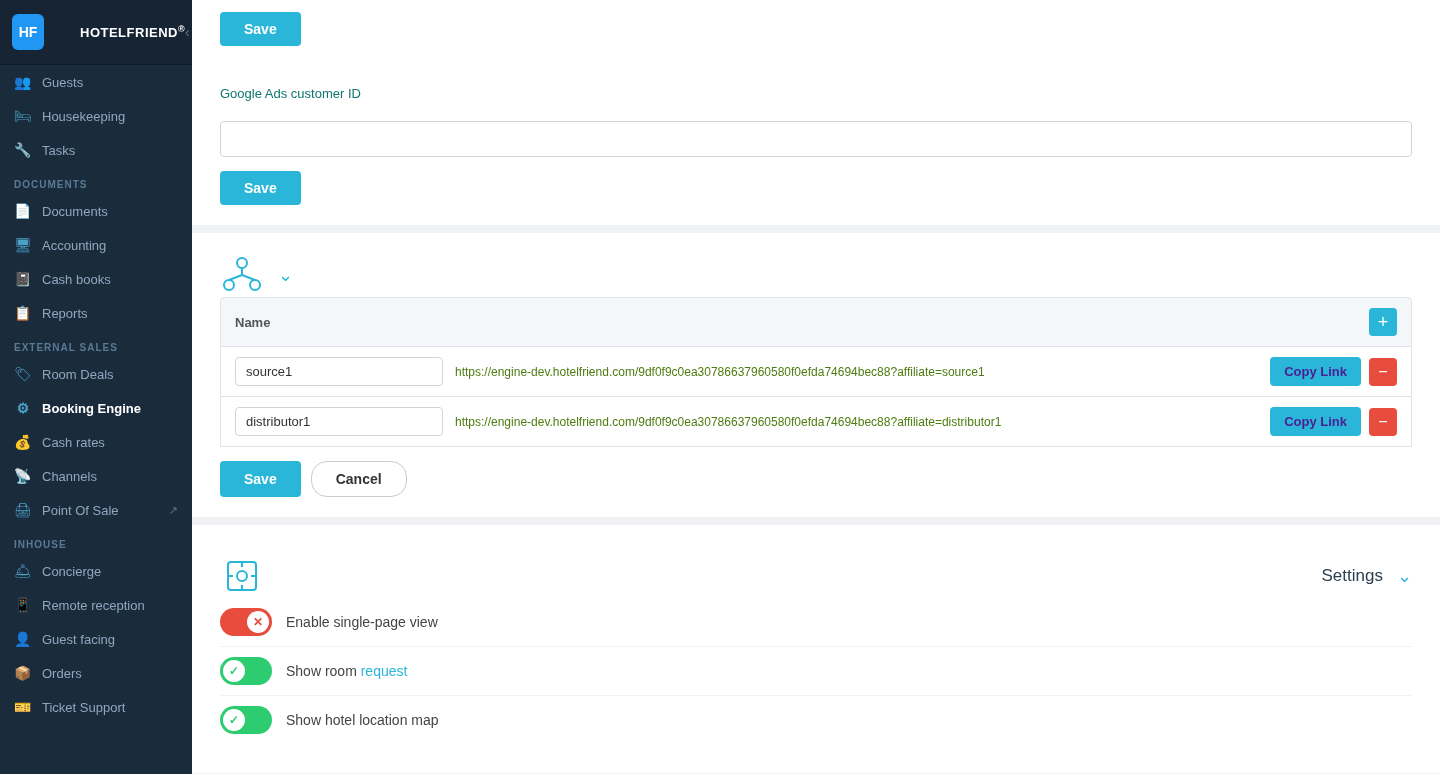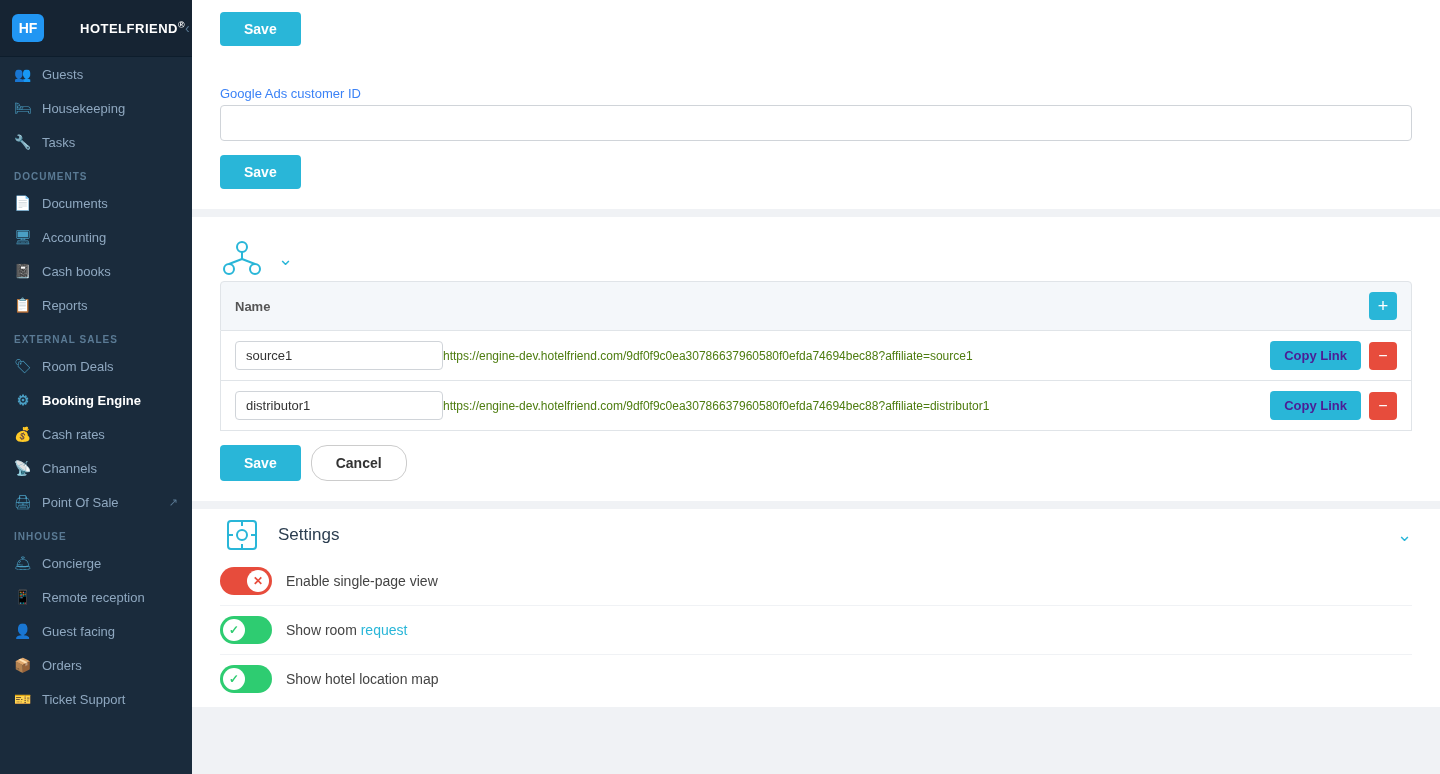--- a/index.html
+++ b/index.html
@@ -29,21 +29,21 @@
       background: #162433;
       border-bottom: 1px solid #0d1d2c;
     }
     .sidebar-logo {
       display: flex;
       align-items: center;
       gap: 8px;
     }
     .logo-icon {
       width: 32px;
-      height: 28px;
+      height: 36px;
       background: #2196f3;
       border-radius: 6px;
       display: flex;
       align-items: center;
       justify-content: center;
       color: white;
       font-size: 14px;
       font-weight: bold;
     }
     .logo-text {
@@ -131,22 +131,22 @@
       border-radius: 16px;
       padding: 9px 24px;
       font-size: 14px;
       font-weight: 600;
       cursor: pointer;
     }
 
     
     .section-field-label {
       font-size: 13px;
-      color: #3b82f6;
-      margin-bottom: 4px;
+      color: #0f766e;
+      margin-bottom: 20px;
     }
     .text-input {
       width: 100%;
       border: 1px solid #d0d4d9;
       border-radius: 4px;
       padding: 9px 12px;
       font-size: 14px;
       outline: none;
       color: #333;
     }
@@ -209,20 +209,21 @@
       font-weight: 300;
       line-height: 1;
     }
 
     .dist-row {
       display: flex;
       align-items: center;
       padding: 10px 14px;
       border: 1px solid #e0e4e8;
       border-top: none;
+      gap: 12px;
       background: #fff;
     }
     .dist-row .col-name { flex: 0 0 208px; }
     .dist-row .col-link { flex: 1; font-size: 12px; color: #4d7c0f; overflow: hidden; text-overflow: ellipsis; white-space: nowrap; }
     .dist-row .col-actions { flex: 0 0 130px; display: flex; align-items: center; gap: 8px; justify-content: flex-end; }
 
     .dist-input {
       width: 100%;
       border: 1px solid #d0d4d9;
       border-radius: 4px;
@@ -260,21 +261,22 @@
 
     .dist-actions-row {
       display: flex;
       gap: 10px;
       margin-top: 14px;
     }
 
     
     .settings-section {
       background: #fff;
-      padding: 4px 28px;
+      padding: 29px 28px;
+      text-align: right;
     }
     .toggle-row {
       display: flex;
       align-items: center;
       gap: 14px;
       padding: 10px 0;
       border-bottom: 1px solid #f0f2f5;
     }
     .toggle-row:last-child { border-bottom: none; }
     .toggle-label {

